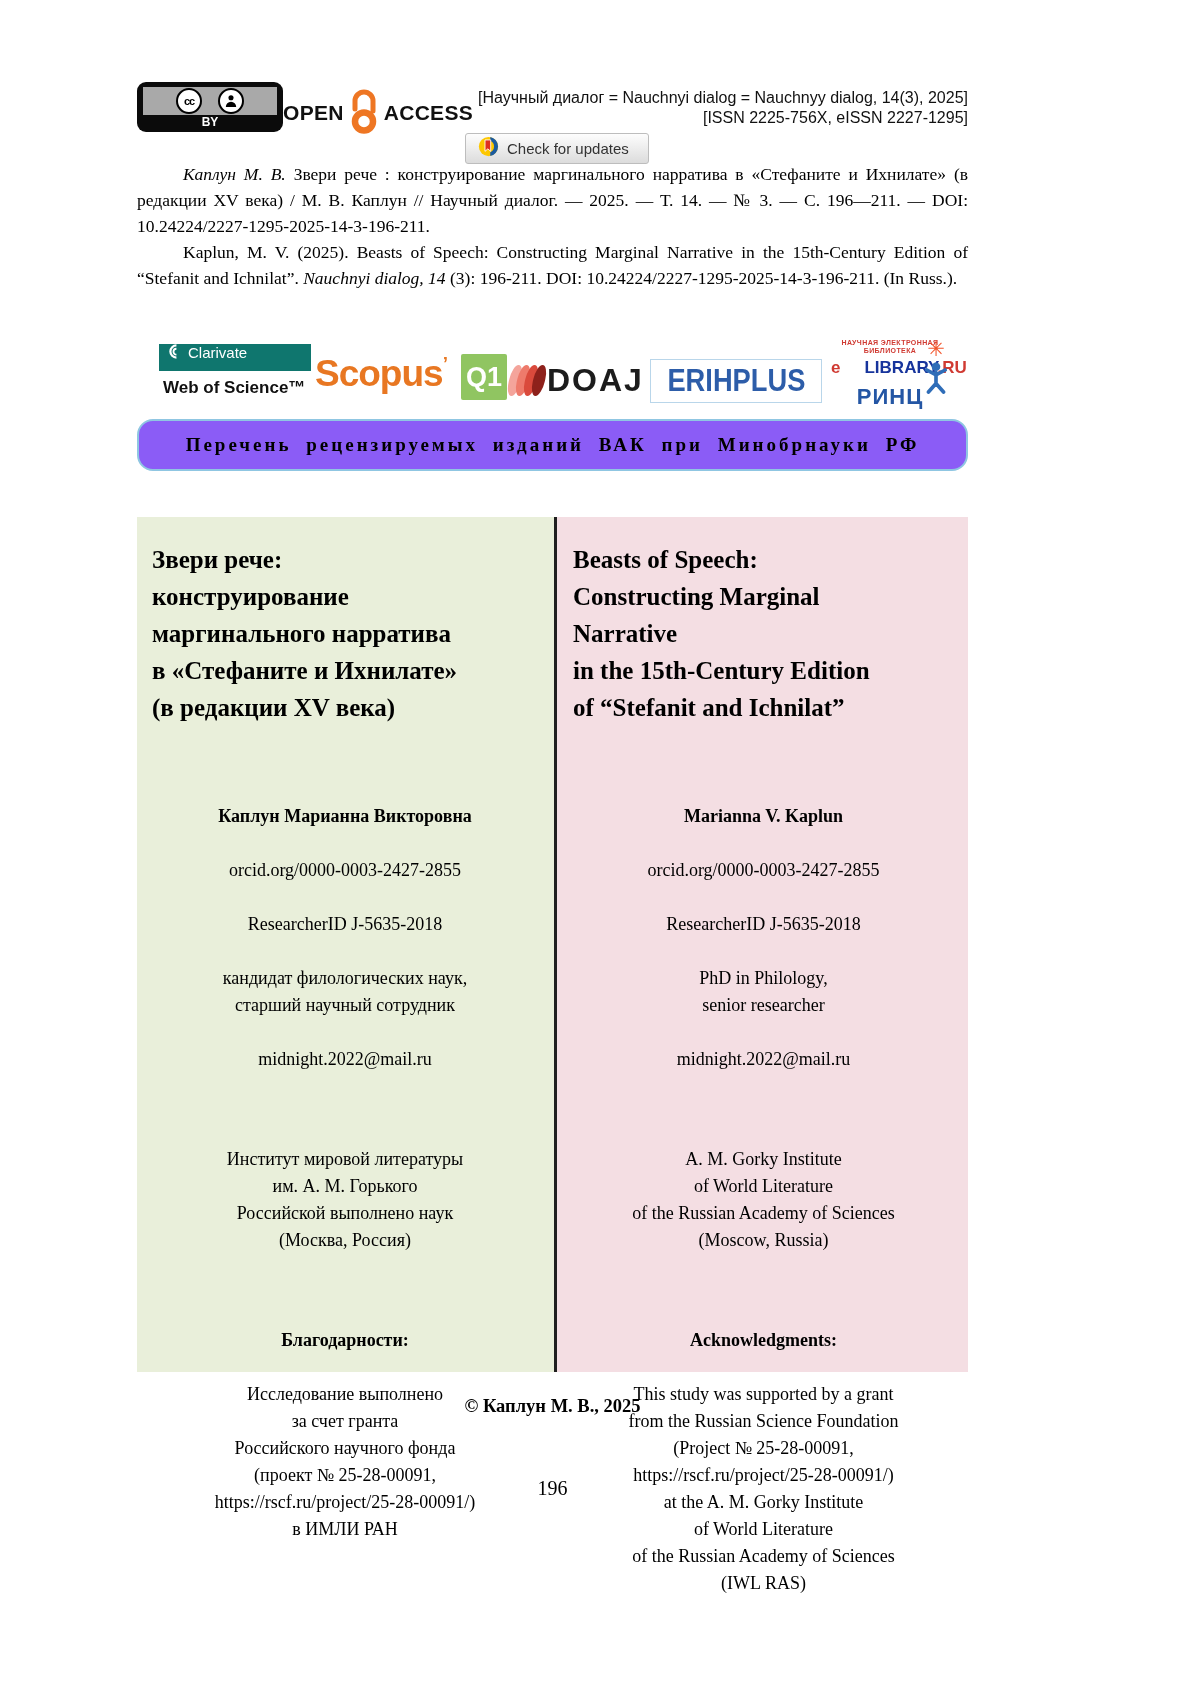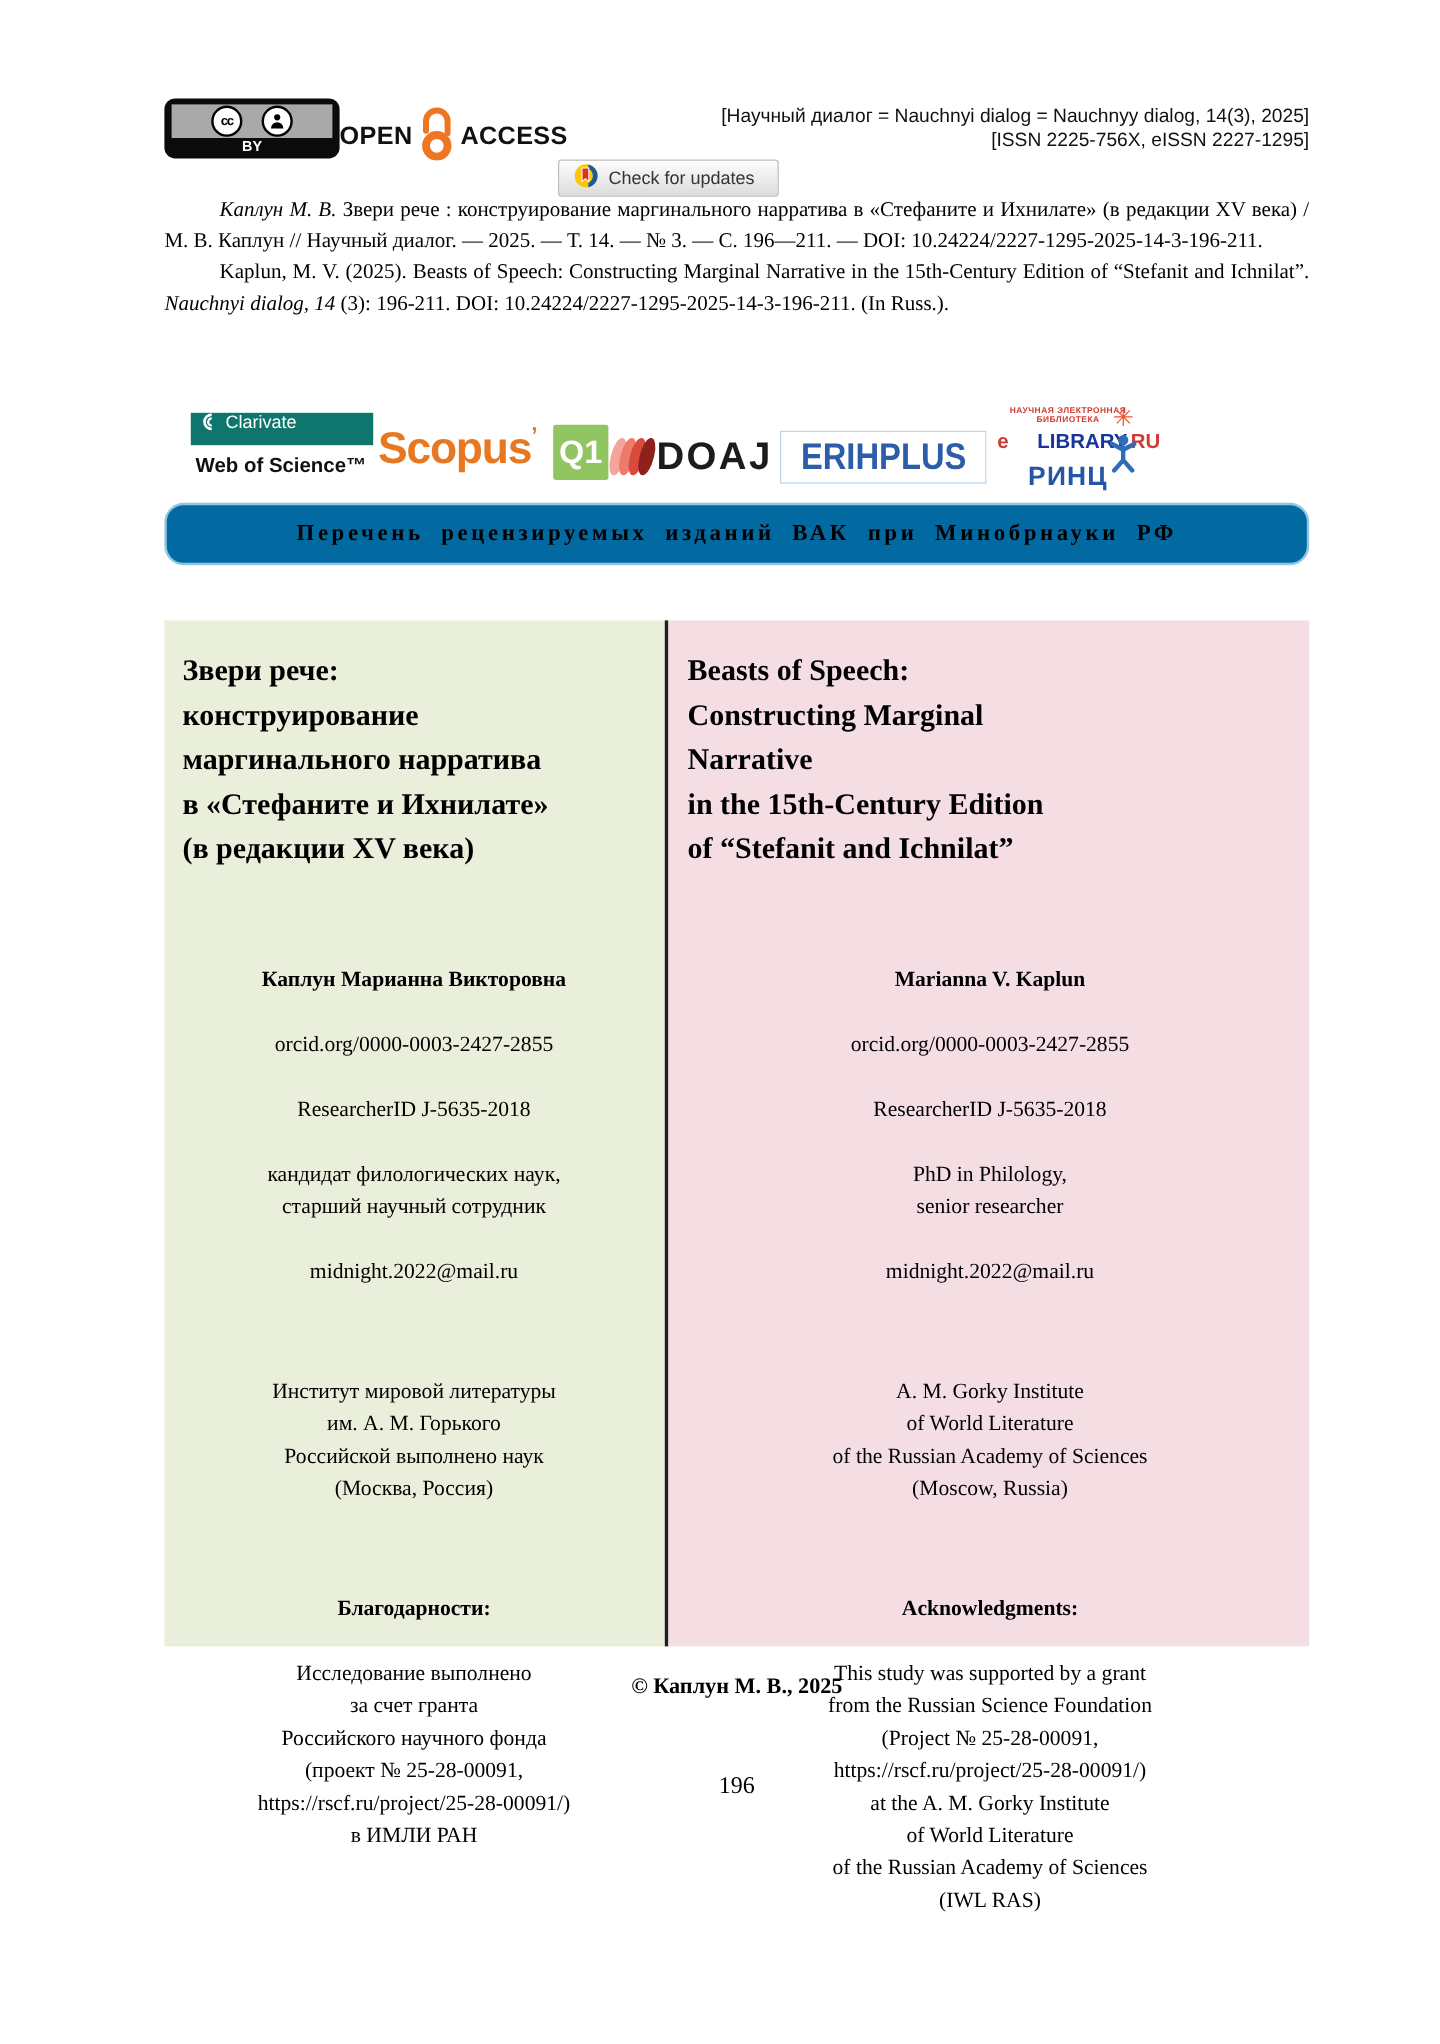--- a/index.html
+++ b/index.html
@@ -1,19 +1,19 @@
 <!DOCTYPE html>
 <html><head>
 <meta charset="utf-8">
 <style>
   * { margin:0; padding:0; box-sizing:border-box; }
   html,body { background:#ffffff; }
   body { width:1200px; height:1703px; font-family:"Liberation Serif", serif; color:#000; position:relative; }
   .page { position:relative; width:1200px; height:1703px; overflow:hidden; background:#fff; }
-  .content { position:absolute; left:137px; top:0; width:954px; height:100%; }
+  .content { position:absolute; left:137px; top:0; width:831px; height:100%; }
 
   
   .header-row { position:absolute; top:80px; left:0; width:100%; height:58px; }
   .cc-badge { position:absolute; left:0; top:2px; width:146px; height:50px; background:#0b0b0b; border-radius:9px; padding:5px 6px 3px; display:flex; flex-direction:column; }
   .cc-band { background:#a9a9a9; flex:1; display:flex; align-items:center; justify-content:center; gap:16px; }
   .cc-circle { width:26px; height:26px; background:#fff; border:2.5px solid #000; border-radius:50%; display:flex; align-items:center; justify-content:center; font-family:"Liberation Sans",sans-serif; font-weight:bold; font-size:11px; letter-spacing:-1px; }
   .cc-by { color:#fff; text-align:center; font-family:"Liberation Sans",sans-serif; font-weight:bold; font-size:12px; line-height:14px; }
   .oa-logo { position:absolute; left:146px; top:8px; display:flex; align-items:center; gap:3px; }
   .oa-word { font-family:"Liberation Sans",sans-serif; font-weight:800; font-size:21px; letter-spacing:0.3px; color:#111; }
   .journal-meta { position:absolute; right:0; top:8px; text-align:right; font-family:"Liberation Sans",sans-serif; font-size:16px; line-height:20px; color:#111; }
@@ -44,21 +44,21 @@
   .erih-text { font-weight:bold; font-size:31px; color:#2d5da9; transform:scaleX(0.88); white-space:nowrap; }
   .elib-wrap { position:absolute; left:694px; top:1px; width:118px; text-align:center; cursor:pointer; }
   .elib-small { color:#d03a32; font-size:7px; font-weight:bold; line-height:8px; letter-spacing:0.4px; }
   .elib-main { margin-top:3px; font-weight:bold; font-size:17px; white-space:nowrap; }
   .elib-red { color:#d03a32; } .elib-blue { color:#17349c;margin-left:24px; }
   .rinc-text { margin-top:6px; color:#2456a4; font-weight:bold; font-size:22px; letter-spacing:1px; }
   .rinc-mascot { position:absolute; left:782px; top:0; width:34px; height:76px; text-align:center; }
   .snowflake { color:#f2552c; font-size:21px; line-height:22px; display:block; }
 
   
-  .vak-banner { position:absolute; top:419px; left:0; width:100%; height:52px; border:2px solid #8fc6e2; border-radius:16px; display:flex; align-items:center; justify-content:center; font-weight:bold; font-size:19px; letter-spacing:3px; word-spacing:7px; background:#0369a1; }
+  .vak-banner { position:absolute; top:419px; left:0; width:100%; height:52px; border:2px solid #8fc6e2; border-radius:16px; display:flex; align-items:center; justify-content:center; font-weight:bold; font-size:19px; letter-spacing:3px; word-spacing:7px; background:#8b5cf6; }
 
   
   .columns { position:absolute; top:517px; left:0; width:100%; height:855px; display:flex; }
   .col-left { width:417px; background:#e9efda; padding:24px 16px 0 15px; }
   .col-divider { width:3px; background:#1f1f1f; }
   .col-right { flex:1; background:#f4dee3; padding:24px 14px 0 16px; }
   .col-title { font-weight:bold; font-size:25px; line-height:37px; white-space:pre-line; }
   .centered { text-align:center; font-size:18px; line-height:27px; white-space:pre-line; }
   .author-block { margin-top:50px; }
   .bold { font-weight:bold; }

